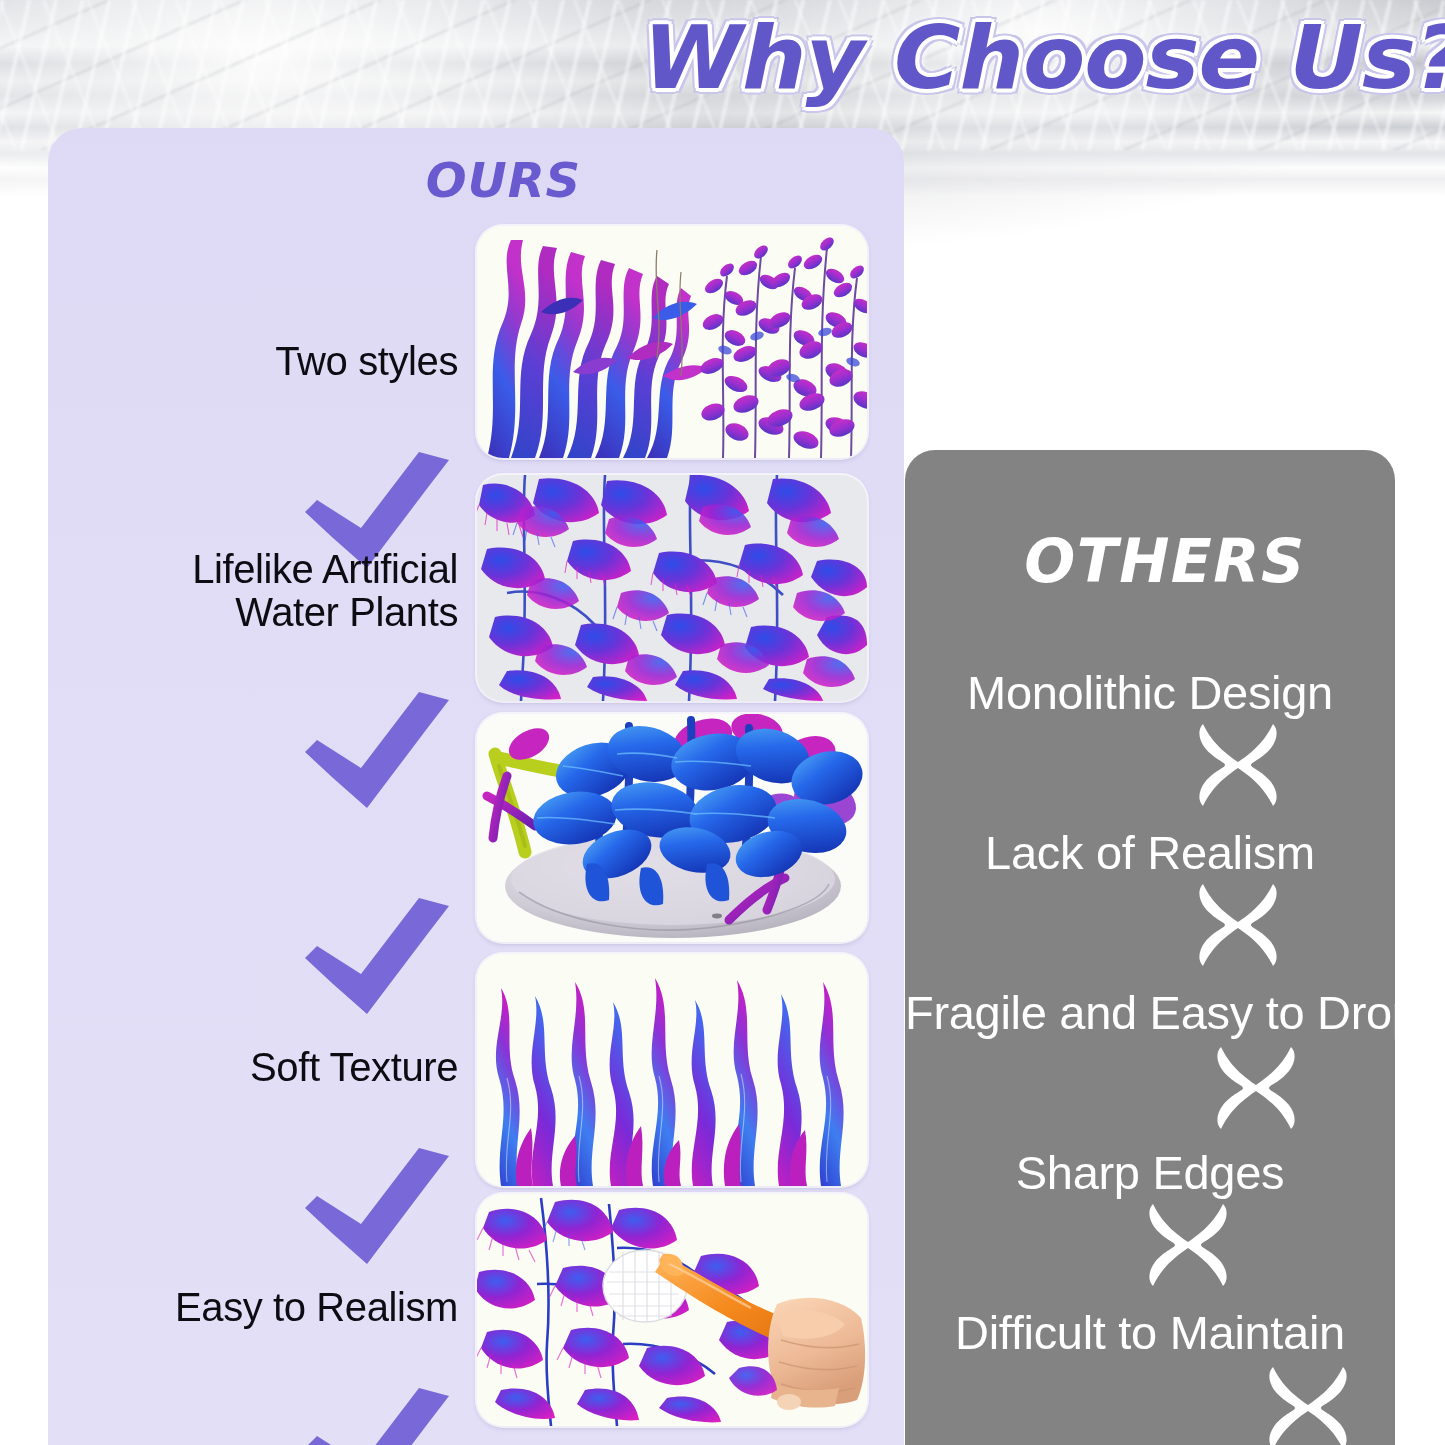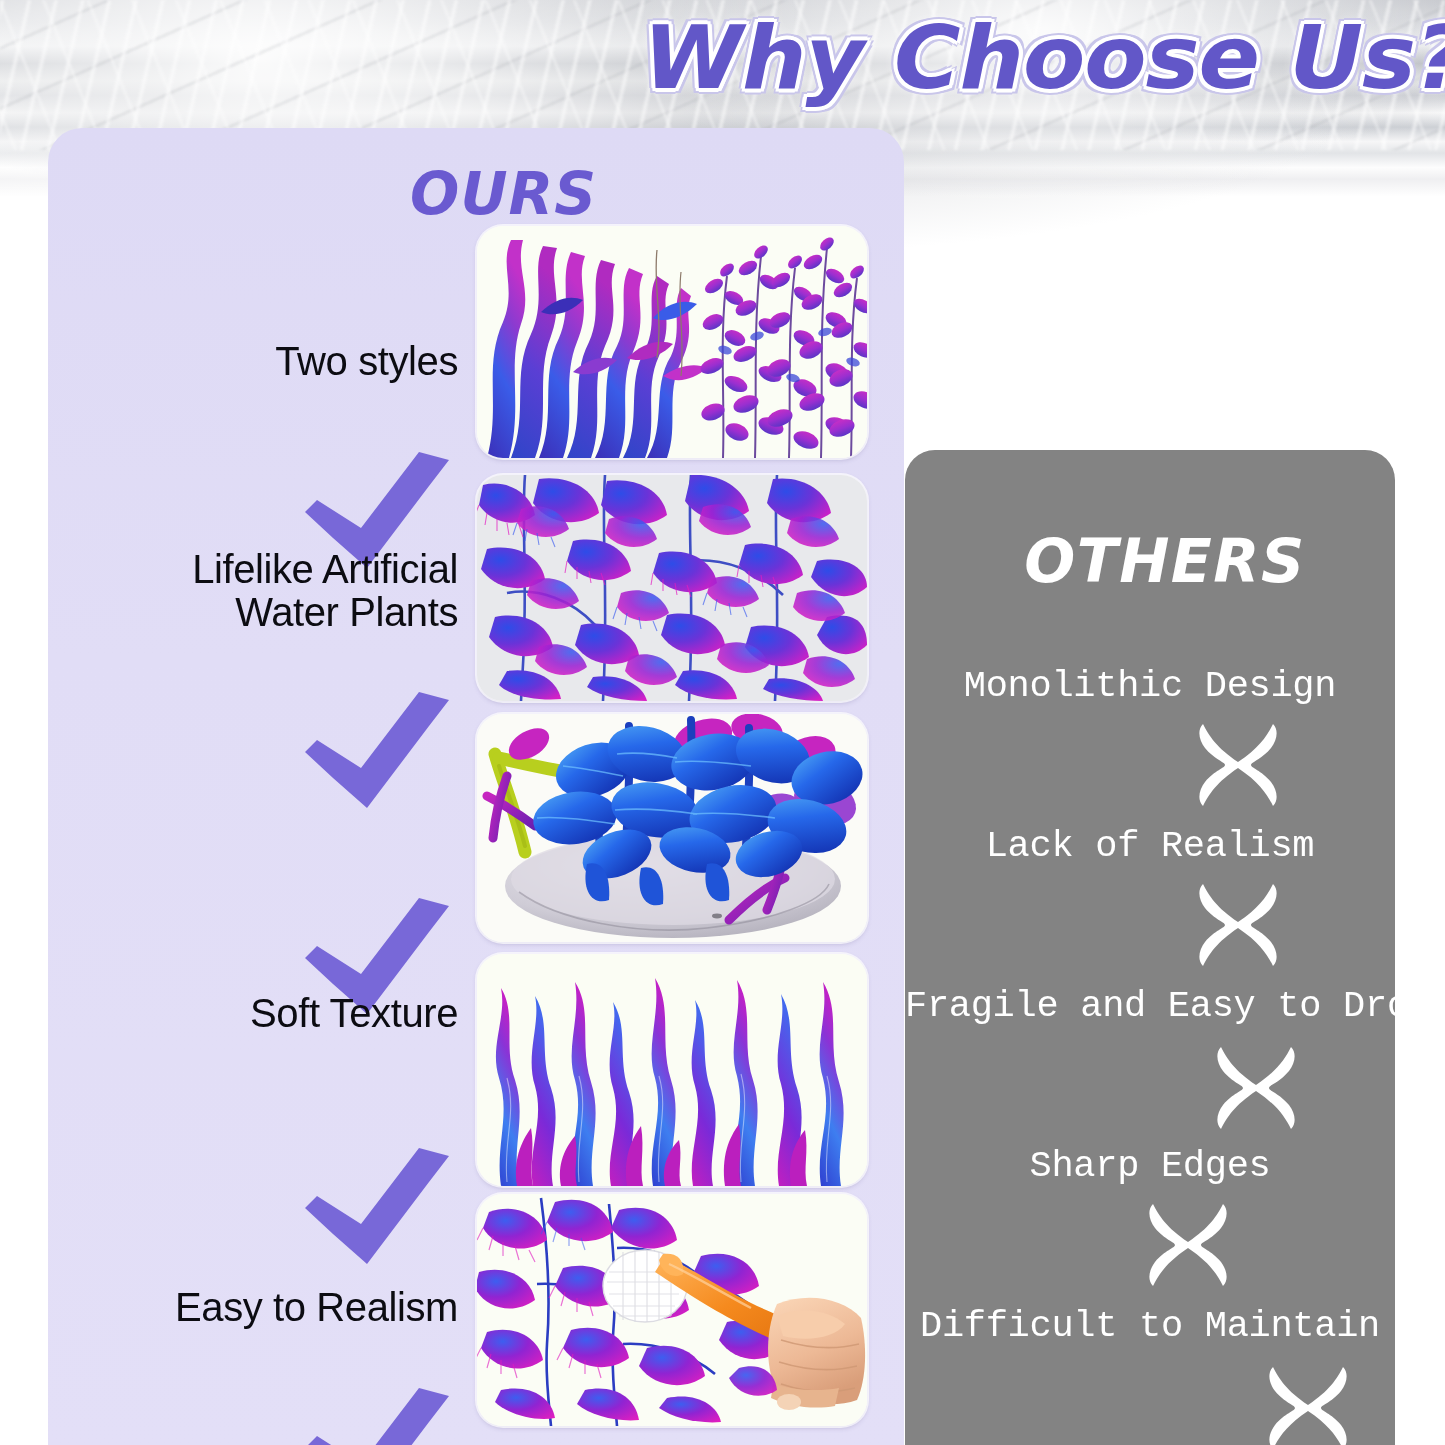--- a/index.html
+++ b/index.html
@@ -66,24 +66,23 @@
     border-radius:34px 34px 0 0;
     z-index:3;
   }
   #ours-head{
     position:absolute; left:0; top:24px; width:100%;
     text-align:center;
   }
   #ours-head .lbl{
     display:inline-block;
     margin-left:55px;
-    font-size:58px; font-weight:bold; font-style:italic;
+    font-size:48px; font-weight:bold; font-style:italic;
     color:#6a5ad0; letter-spacing:1px;
     font-family:"DejaVu Sans", sans-serif;
-    margin-top:8px;
   }
   .ours-label{
     position:absolute; left:10px; width:400px;
     text-align:right;
     font-size:40px; color:#0c0c12; line-height:1.08;
     letter-spacing:-0.4px;
     font-family:"Liberation Sans", sans-serif;
   }
   .check{
     position:absolute;
@@ -115,22 +114,22 @@
   }
   #others-head .lbl{
     display:inline-block;
     font-size:60px; font-weight:bold; font-style:italic;
     color:#ffffff; letter-spacing:1.5px;
     font-family:"DejaVu Sans", sans-serif;
     margin-left:30px;
   }
   .oth-label{
     position:absolute; width:490px; text-align:center;
-    color:#ffffff; font-size:37px; letter-spacing:-0.3px;
-    font-family:Liberation Mono, monospace;
+    color:#ffffff; font-size:47px; letter-spacing:-0.3px;
+    font-family:Liberation Sans, sans-serif;
     white-space:nowrap;
   }
   .cross{ position:absolute; width:86px; height:86px; }
   .cross svg{ width:100%; height:100%; display:block; }
 </style>
 </head>
 <body>
 
 <div id="bg-water"></div>
 
@@ -432,21 +431,21 @@
       </g>
 
       <g fill="#1f54d8">
         <path d="M110 150 C124 146 134 158 132 186 C116 192 104 178 110 150 Z"></path>
         <path d="M164 154 C178 150 188 162 186 190 C170 196 158 182 164 154 Z"></path>
         <path d="M230 150 C244 146 254 158 252 186 C236 192 224 178 230 150 Z"></path>
       </g>
     </svg>
   </div>
 
-  <div class="ours-label" style="top:864px;">Soft Texture</div>
+  <div class="ours-label" style="top:918px;">Soft Texture</div>
   <div class="check" style="left:255px; top:1018px;">
     <svg viewBox="0 0 148 120" preserveAspectRatio="none">
       <path d="M2 62 L14 50 L58 78 L116 2 L146 10 L126 36 L64 118 L30 88 Z" fill="#7868d8"></path>
     </svg>
   </div>
   <div class="photo" style="top:826px; height:232px;">
     <svg viewBox="0 0 390 232">
       <defs>
         <linearGradient id="bl1" x1="0" y1="1" x2="0.25" y2="0">
           <stop offset="0%" stop-color="#2f3fd0"></stop>

